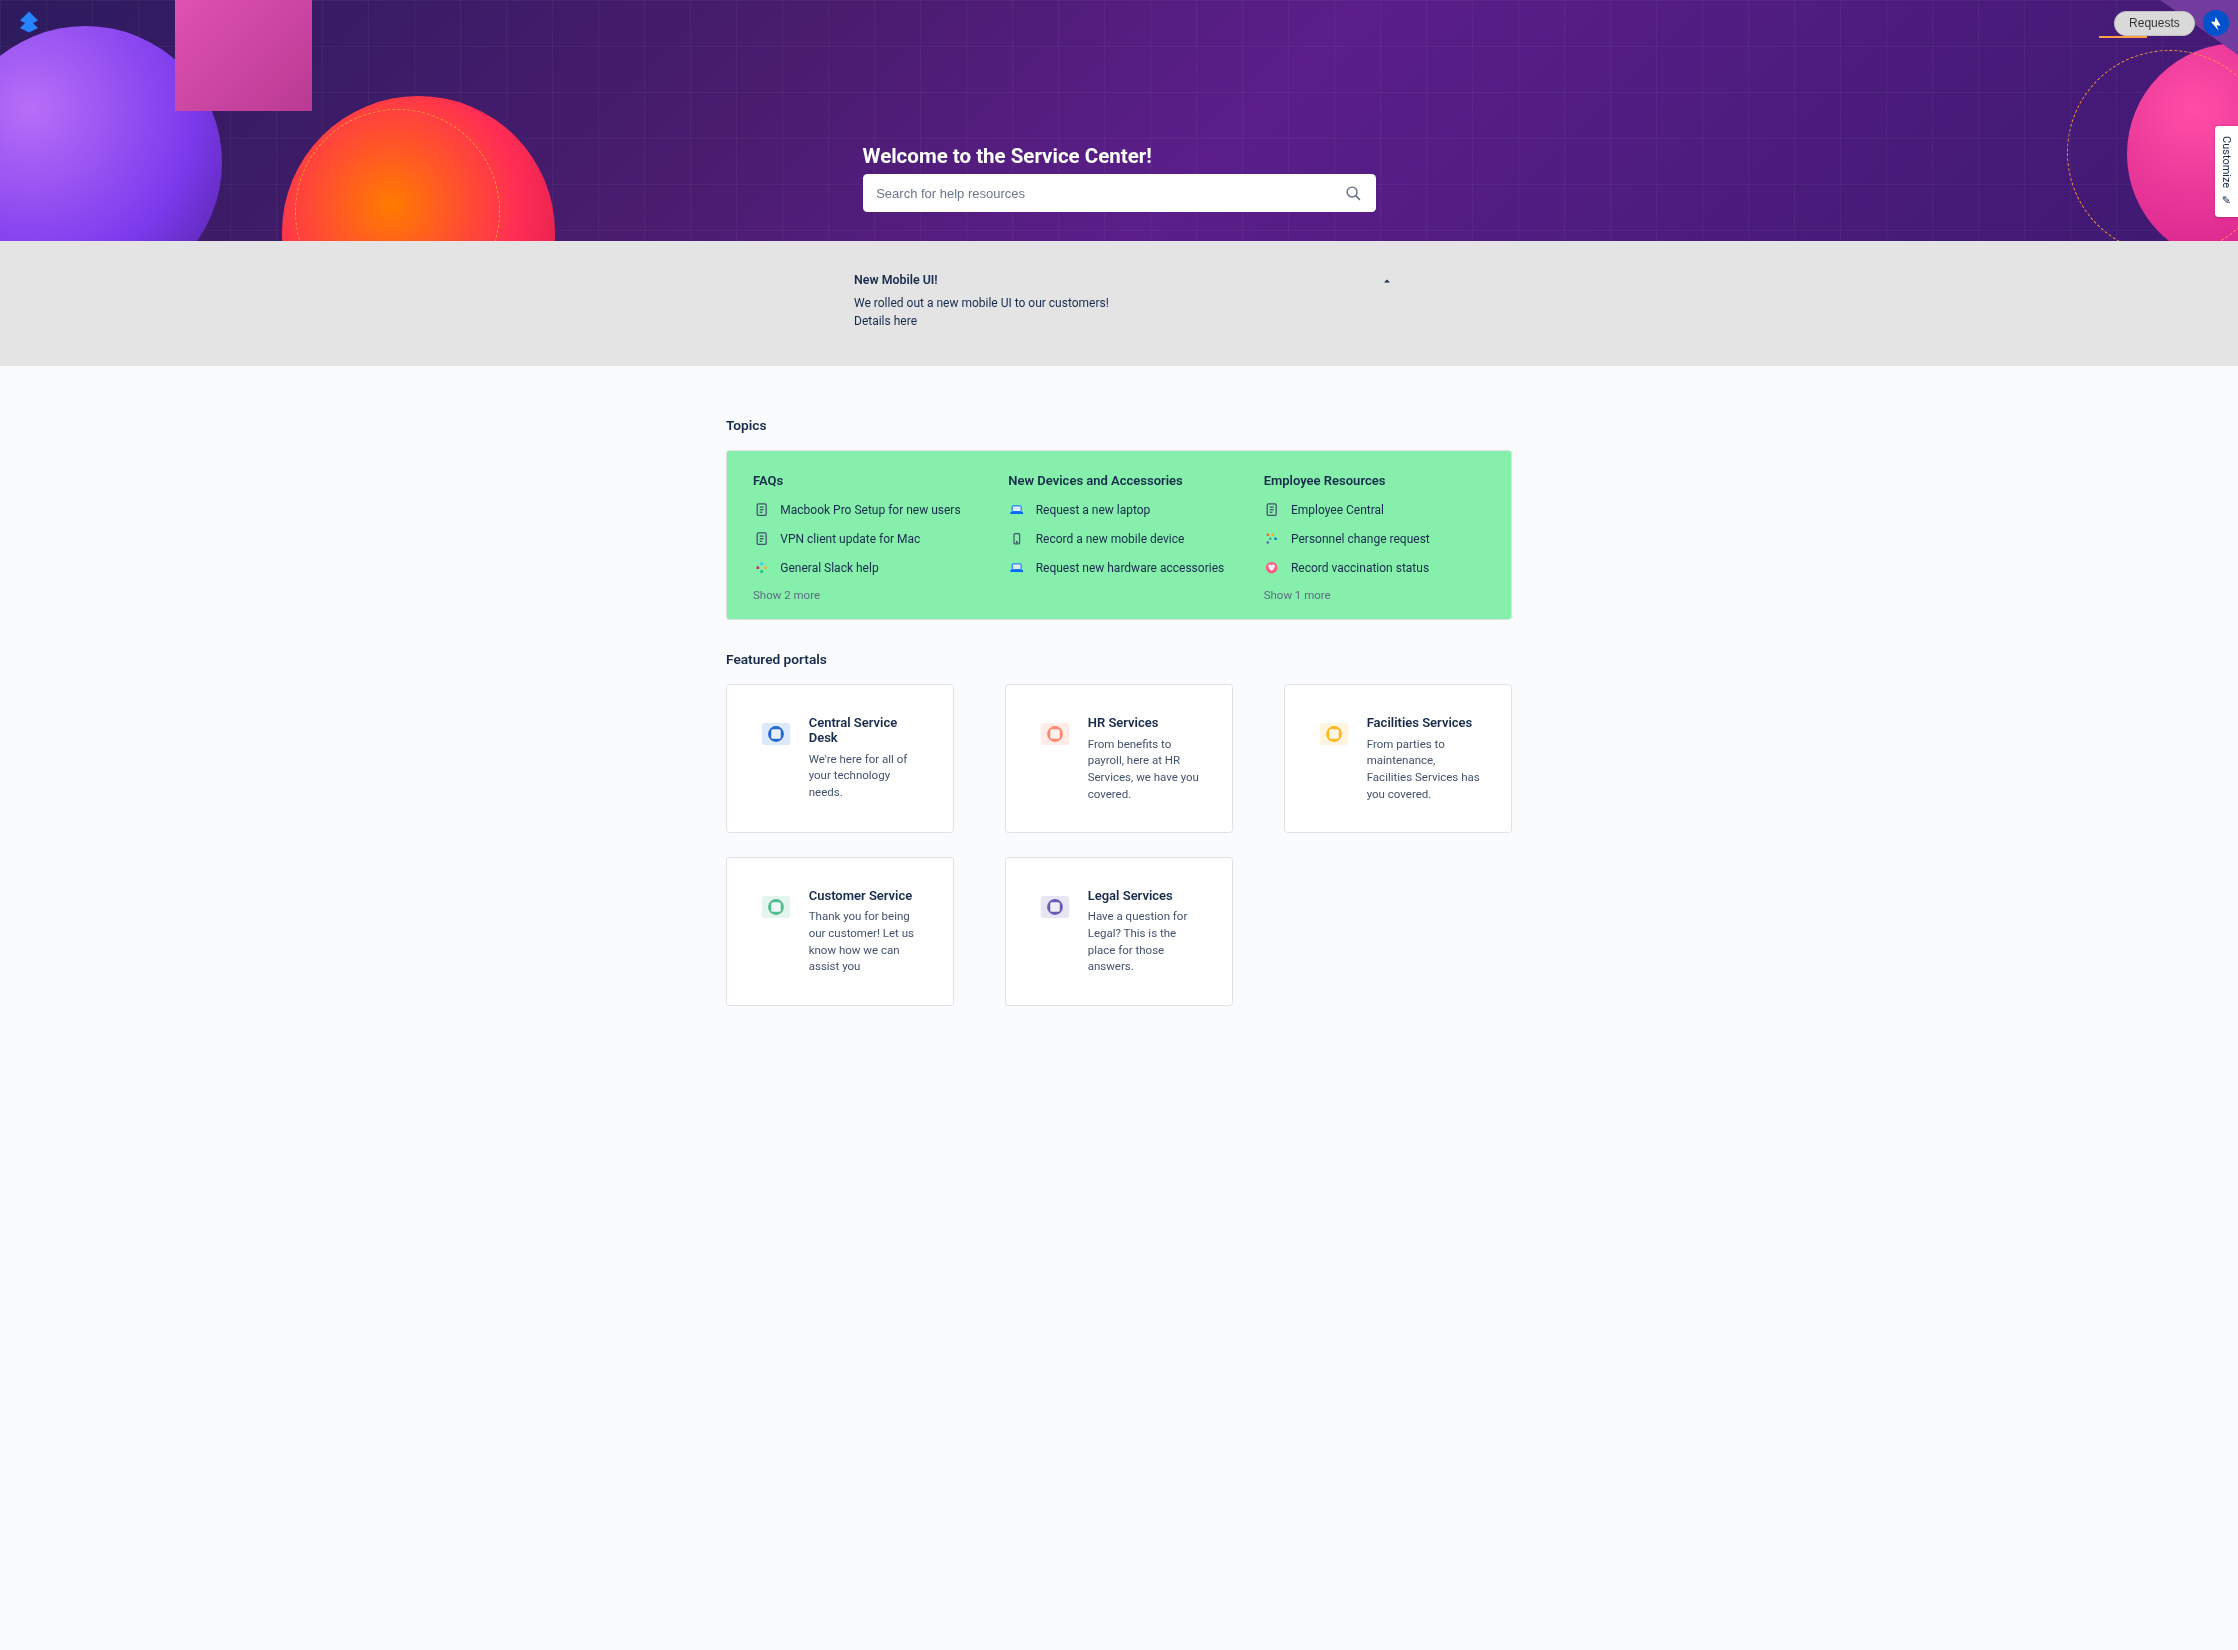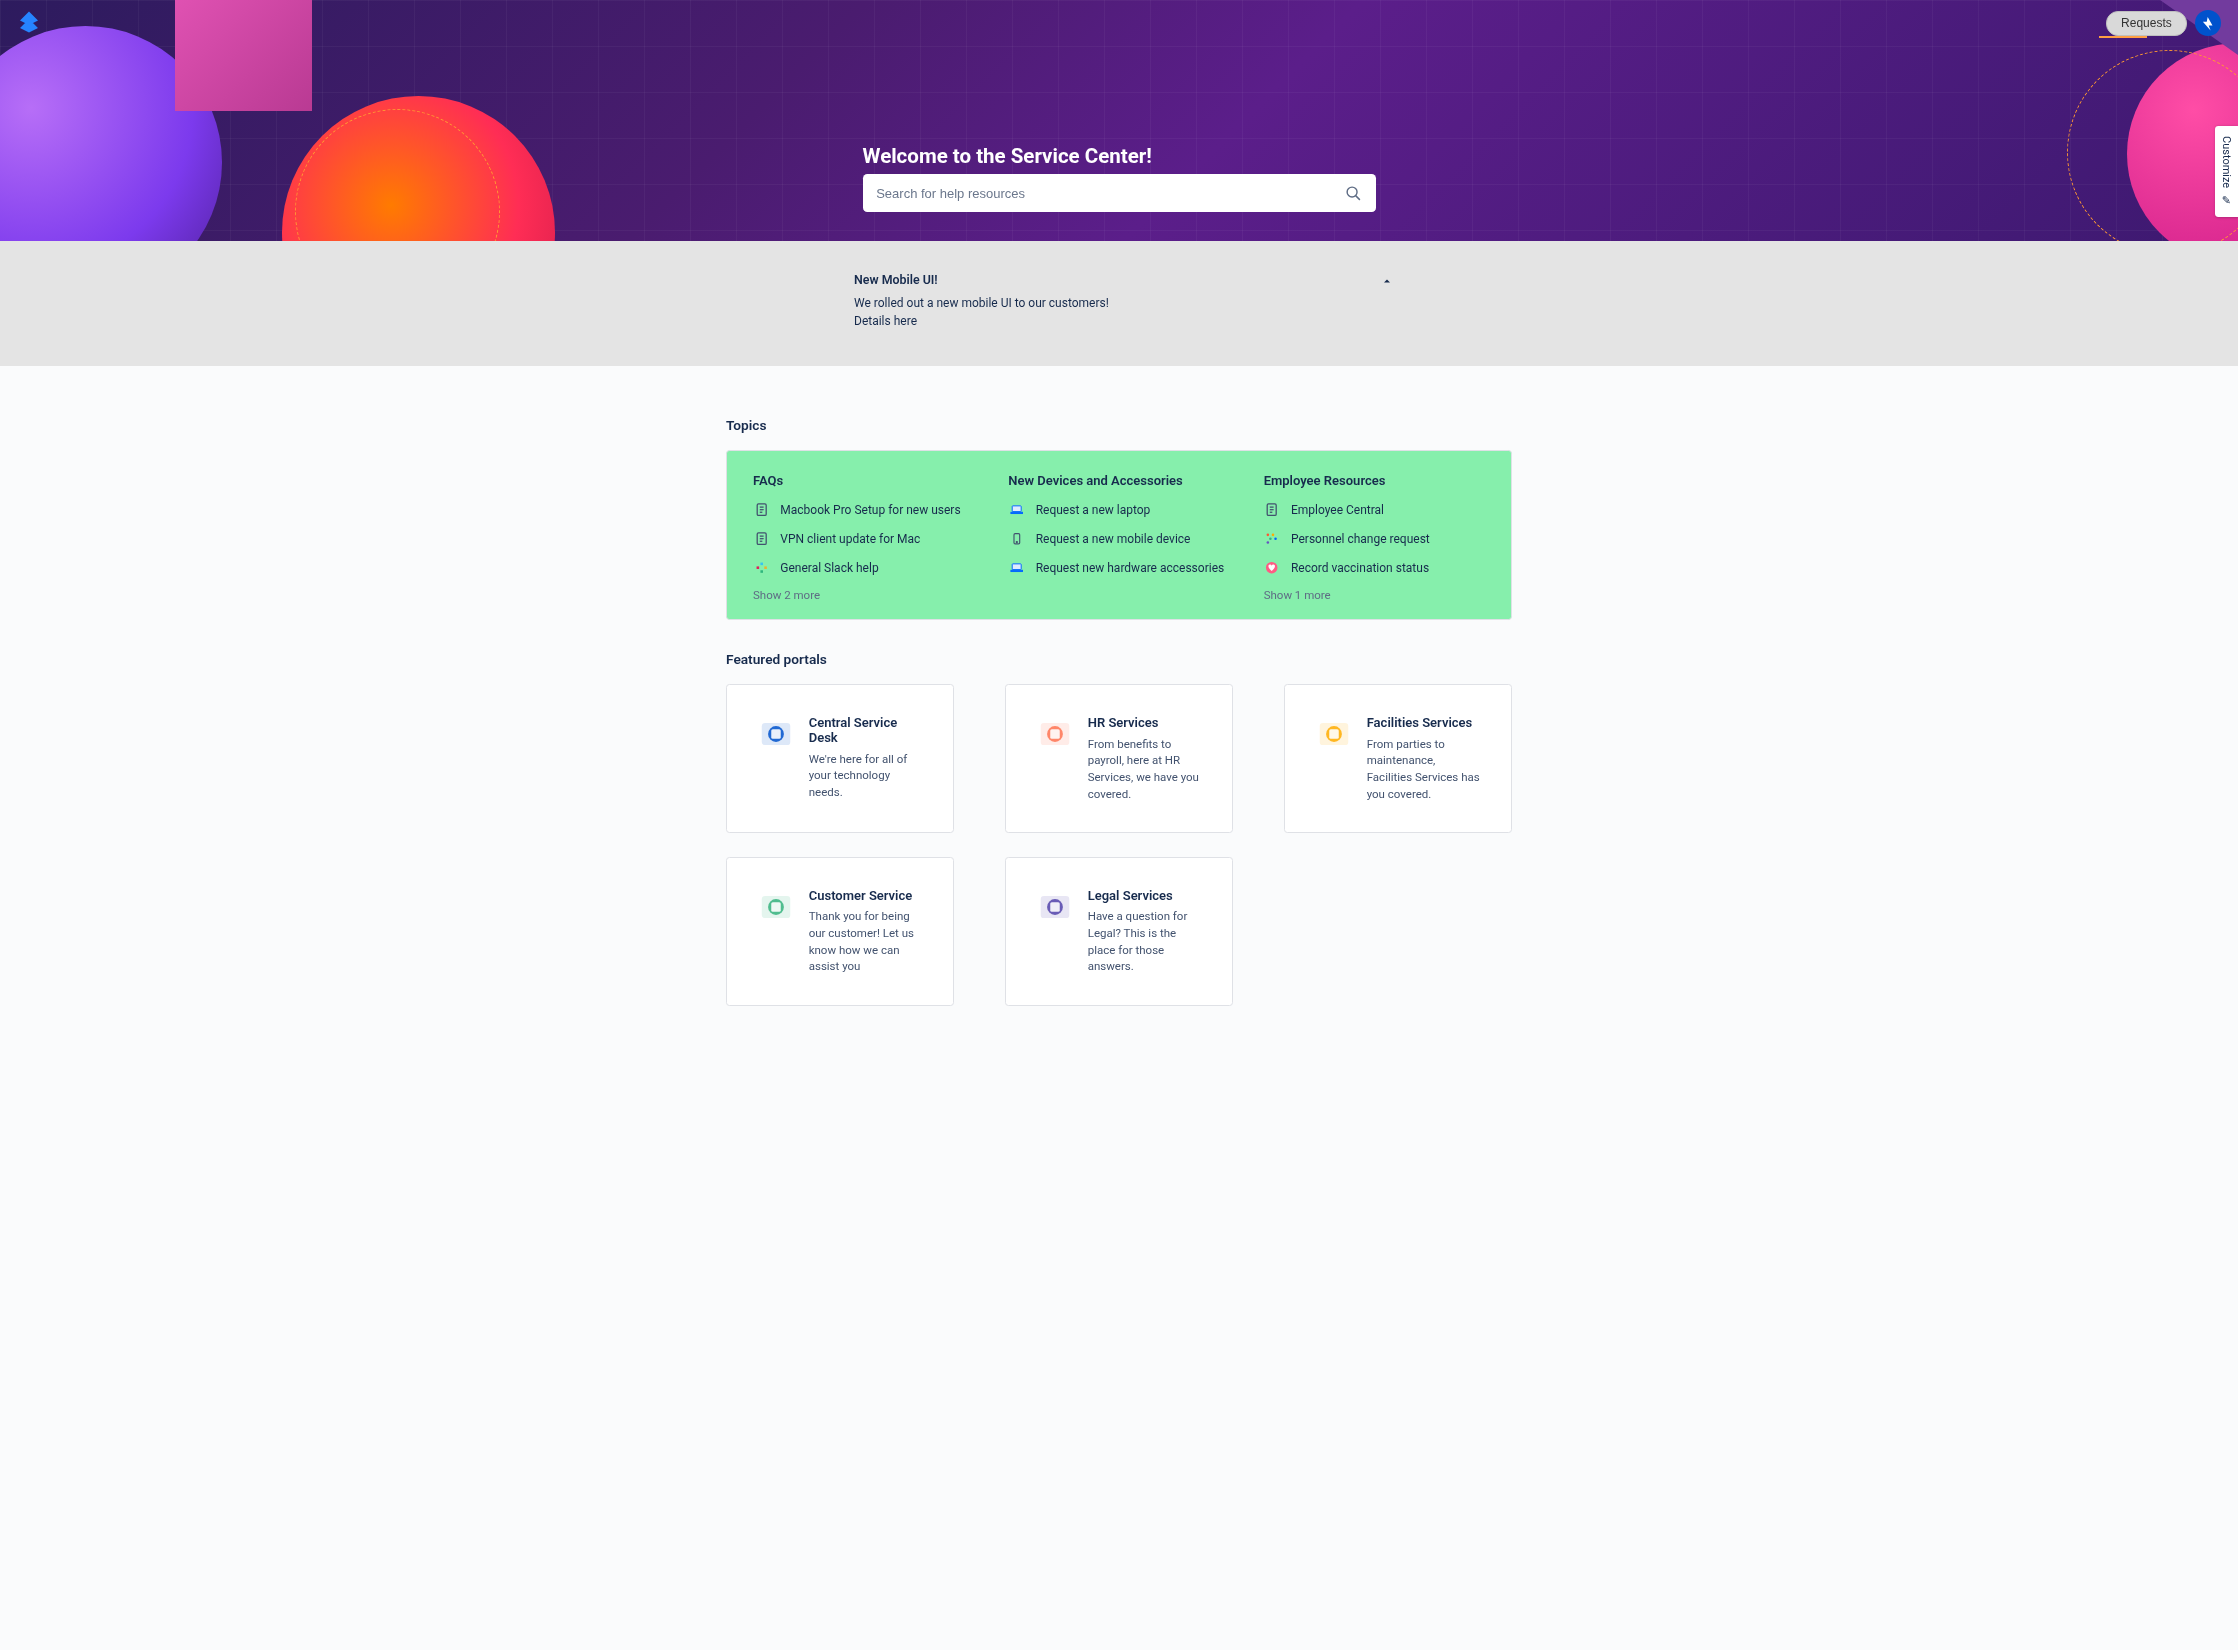--- a/index.html
+++ b/index.html
@@ -6,21 +6,21 @@
   body {
     font-family: -apple-system, BlinkMacSystemFont, "Segoe UI", Roboto, Helvetica, Arial, sans-serif;
     background: #fafbfc;
     color: #172b4d;
   }
 
   
   .top-header {
     position: absolute;
     top: 10.3px;
-    right: 17px;
+    right: 9px;
     display: flex;
     align-items: center;
     gap: 8.5px;
     z-index: 5;
   }
   .requests-btn {
     background: #d9d9d9;
     border: 0.9px solid #bfbfbf;
     border-radius: 12px;
     padding: 4.3px 13.7px;
@@ -398,21 +398,21 @@
           </span>
           <span>Request a new laptop</span>
         </div>
         <div class="topic-item">
           <span class="topic-icon">
             <svg viewBox="0 0 24 24" width="13.7" height="15.4" fill="none" stroke="#42526e" stroke-width="2">
               <rect x="7" y="3" width="10" height="18" rx="2"></rect>
               <circle cx="12" cy="18" r="1" fill="#42526e"></circle>
             </svg>
           </span>
-          <span>Request a new mobile device</span>
+          <span>Record a new mobile device</span>
         </div>
         <div class="topic-item">
           <span class="topic-icon">
             <svg viewBox="0 0 24 24" width="15.4" height="15.4" fill="none" stroke="#0065ff" stroke-width="1.5">
               <rect x="5" y="6" width="14" height="9" rx="1" fill="#deebff"></rect>
               <rect x="3" y="16" width="18" height="2" fill="#0065ff"></rect>
             </svg>
           </span>
           <span>Request new hardware accessories</span>
         </div>

